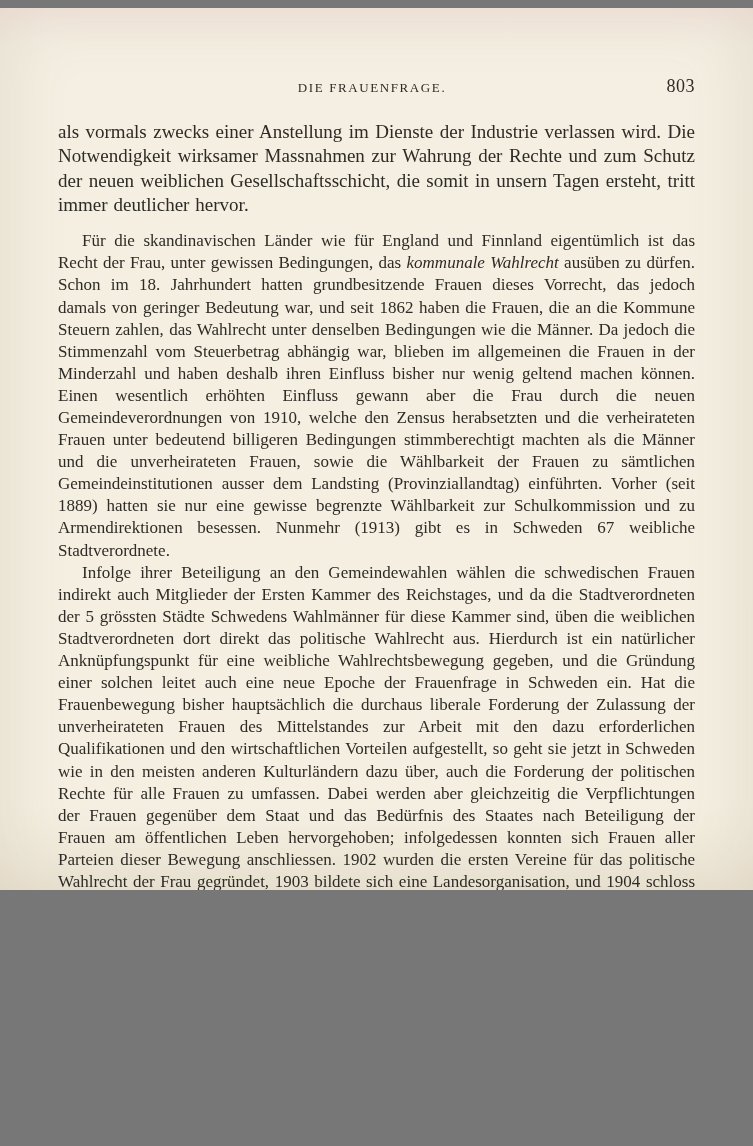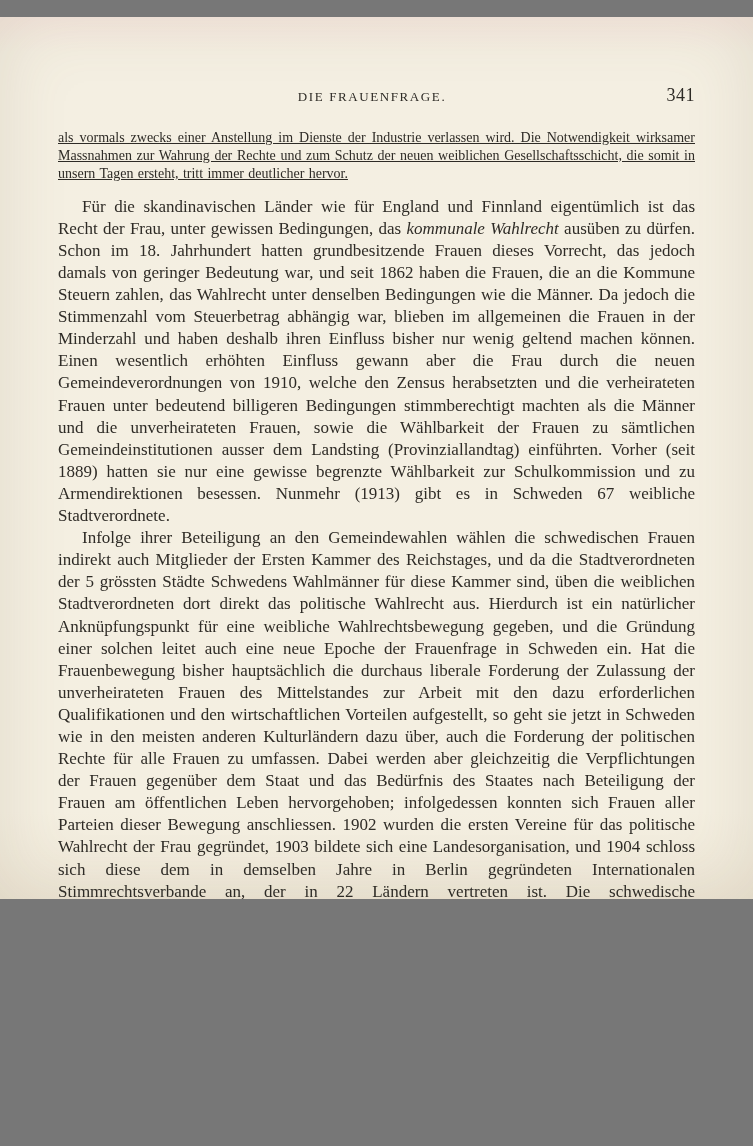--- a/index.html
+++ b/index.html
@@ -6,21 +6,21 @@
     margin: 0;
     padding: 0;
     background: #6b6burn;
   }
   html, body { background: #777; }
 
   .page {
     position: relative;
     width: 753px;
     height: 882px;
-    margin: 17px auto;
+    margin: 8px auto;
     box-sizing: border-box;
     background: linear-gradient(180deg, #f6e9e0 0%, #f4efe2 4%, #f4efe1 90%, #efe8d8 100%);
     color: var(--ink, #2e2b26);
     padding: 70px 58px 0 58px;
     overflow: hidden;
     box-shadow: inset 0 0 70px rgba(120, 100, 70, 0.14);
     font-family: "Liberation Serif", "DejaVu Serif", serif;
   }
 
   .header {
@@ -52,24 +52,23 @@
     text-align: justify;
   }
 
   .para {
     margin: 0;
     text-align: justify;
     word-spacing: 0.06em;
   }
 
   .para.small {
-    font-size: 14px;
+    font-size: 19px;
     line-height: 1.28;
     margin-bottom: 13px;
-    text-decoration: underline;
   }
 
   .para.normal {
     font-size: 17px;
     line-height: 1.3;
   }
 
   .para.indent {
     text-indent: 24px;
   }
@@ -77,20 +76,20 @@
   .para em {
     font-style: italic;
   }
 </style>
 </head>
 <body>
 
 <div class="page" style="--ink: #2e2b26;">
   <div class="header">
     <span class="running-title">DIE FRAUENFRAGE.</span>
-    <span class="page-number">341</span>
+    <span class="page-number">803</span>
   </div>
   <div class="body-text">
       <p class="para small"><span>als vormals zwecks einer Anstellung im Dienste der Industrie verlassen wird. Die Notwendigkeit wirksamer Massnahmen zur Wahrung der Rechte und zum Schutz der neuen weiblichen Gesellschaftsschicht, die somit in unsern Tagen ersteht, tritt immer deutlicher hervor.</span></p>
       <p class="para normal indent"><span>Für die skandinavischen Länder wie für England und Finnland eigentümlich ist das Recht der Frau, unter gewissen Bedingungen, das </span><em>kommunale Wahlrecht</em><span> ausüben zu dürfen.  Schon im 18. Jahrhundert hatten grundbesitzende Frauen dieses Vorrecht, das jedoch damals von geringer Bedeutung war, und seit 1862 haben die Frauen, die an die Kommune Steuern zahlen, das Wahlrecht unter denselben Bedingungen wie die Männer.  Da jedoch die Stimmenzahl vom Steuerbetrag abhängig war, blieben im allgemeinen die Frauen in der Minderzahl und haben deshalb ihren Einfluss bisher nur wenig geltend machen können.  Einen wesentlich erhöhten Einfluss gewann aber die Frau durch die neuen Gemeindeverordnungen von 1910, welche den Zensus herabsetzten und die verheirateten Frauen unter bedeutend billigeren Bedingungen stimmberechtigt machten als die Männer und die unverheirateten Frauen, sowie die Wählbarkeit der Frauen zu sämtlichen Gemeindeinstitutionen ausser dem Landsting (Provinziallandtag) einführten.  Vorher (seit 1889) hatten sie nur eine gewisse begrenzte Wählbarkeit zur Schulkommission und zu Armendirektionen besessen.  Nunmehr (1913) gibt es in Schweden 67 weibliche Stadtverordnete.</span></p>
       <p class="para normal indent"><span>Infolge ihrer Beteiligung an den Gemeindewahlen wählen die schwedischen Frauen indirekt auch Mitglieder der Ersten Kammer des Reichstages, und da die Stadtverordneten der 5 grössten Städte Schwedens Wahlmänner für diese Kammer sind, üben die weiblichen Stadtverordneten dort direkt das politische Wahlrecht aus.  Hierdurch ist ein natürlicher Anknüpfungspunkt für eine weibliche Wahlrechtsbewegung gegeben, und die Gründung einer solchen leitet auch eine neue Epoche der Frauenfrage in Schweden ein.  Hat die Frauenbewegung bisher hauptsächlich die durchaus liberale Forderung der Zulassung der unverheirateten Frauen des Mittelstandes zur Arbeit mit den dazu erforderlichen Qualifikationen und den wirtschaftlichen Vorteilen aufgestellt, so geht sie jetzt in Schweden wie in den meisten anderen Kulturländern dazu über, auch die Forderung der politischen Rechte für alle Frauen zu umfassen.  Dabei werden aber gleichzeitig die Verpflichtungen der Frauen gegenüber dem Staat und das Bedürfnis des Staates nach Beteiligung der Frauen am öffentlichen Leben hervorgehoben; infolgedessen konnten sich Frauen aller Parteien dieser Bewegung anschliessen.  1902 wurden die ersten Vereine für das politische Wahlrecht der Frau gegründet, 1903 bildete sich eine Landesorganisation, und 1904 schloss sich diese dem in demselben Jahre in Berlin gegründeten Internationalen Stimmrechtsverbande an, der in 22 Ländern vertreten ist.  Die schwedische Landesvereinigung zählt nunmehr 187 Ortsvereinigungen, wovon 19 Filialen, mit über 12 000 Mitgliedern.  Will man die ungefähre Summe aller für das politische Wahl-</span></p>
     </div>
 </div>
 
 </body></html>

